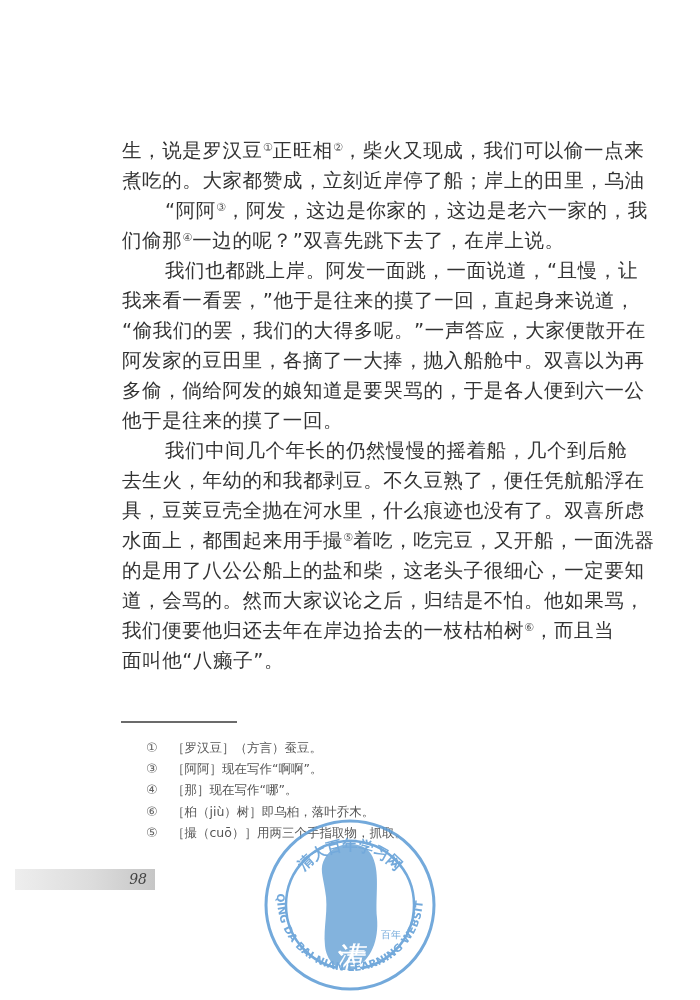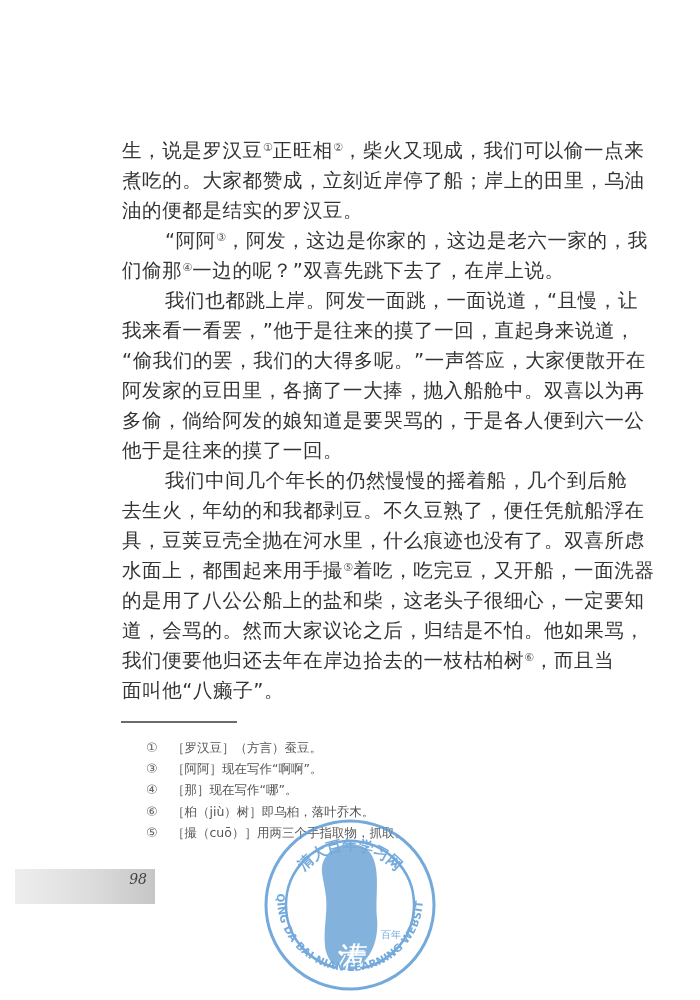--- a/index.html
+++ b/index.html
@@ -31,21 +31,21 @@
 
   .footnotes { position: absolute; left: 146px; top: 737px; width: 320px; }
   .fn-row {
     height: 21.2px; line-height: 21.2px; font-size: 12.5px; white-space: nowrap;
     color: #555;
   }
   .fn-num { display: inline-block; width: 26px; color: #666; font-size: 13px; }
   .fn-text { display: inline-block; }
 
   .page-bar {
-    position: absolute; left: 15px; top: 869px; width: 140px; height: 35px;
+    position: absolute; left: 15px; top: 869px; width: 140px; height: 21px;
     background: linear-gradient(to right, #eeeeee 0%, #dcdcdc 55%, #c6c6c6 100%);
   }
   .page-num {
     position: absolute; right: 8px; top: 0; line-height: 21px;
     font-family: "DejaVu Serif", "Liberation Serif", serif; font-style: italic;
     font-size: 14px; color: #444;
   }
 
   .stamp {
     position: absolute; left: 263px; top: 818px; width: 174px; height: 174px;
@@ -53,21 +53,20 @@
   }
 </style>
 </head>
 <body>
 
 <div class="page">
 
   <div class="body-text" id="body-text">
       <div class="line"><span>生，说是罗汉豆</span><sup class="fn">①</sup><span>正旺相</span><sup class="fn">②</sup><span>，柴火又现成，我们可以偷一点来</span></div>
       <div class="line"><span>煮吃的。大家都赞成，立刻近岸停了船；岸上的田里，乌油</span></div>
-      <div class="line"><span>油的便都是结实的罗汉豆。</span></div>
       <div class="line indent"><span>“阿阿</span><sup class="fn">③</sup><span>，阿发，这边是你家的，这边是老六一家的，我</span></div>
       <div class="line"><span>们偷那</span><sup class="fn">④</sup><span>一边的呢？”双喜先跳下去了，在岸上说。</span></div>
       <div class="line indent"><span>我们也都跳上岸。阿发一面跳，一面说道，“且慢，让</span></div>
       <div class="line"><span>我来看一看罢，”他于是往来的摸了一回，直起身来说道，</span></div>
       <div class="line"><span>“偷我们的罢，我们的大得多呢。”一声答应，大家便散开在</span></div>
       <div class="line"><span>阿发家的豆田里，各摘了一大捧，抛入船舱中。双喜以为再</span></div>
       <div class="line"><span>多偷，倘给阿发的娘知道是要哭骂的，于是各人便到六一公</span></div>
       <div class="line"><span>他于是往来的摸了一回。</span></div>
       <div class="line indent"><span>我们中间几个年长的仍然慢慢的摇着船，几个到后舱</span></div>
       <div class="line"><span>去生火，年幼的和我都剥豆。不久豆熟了，便任凭航船浮在</span></div>

